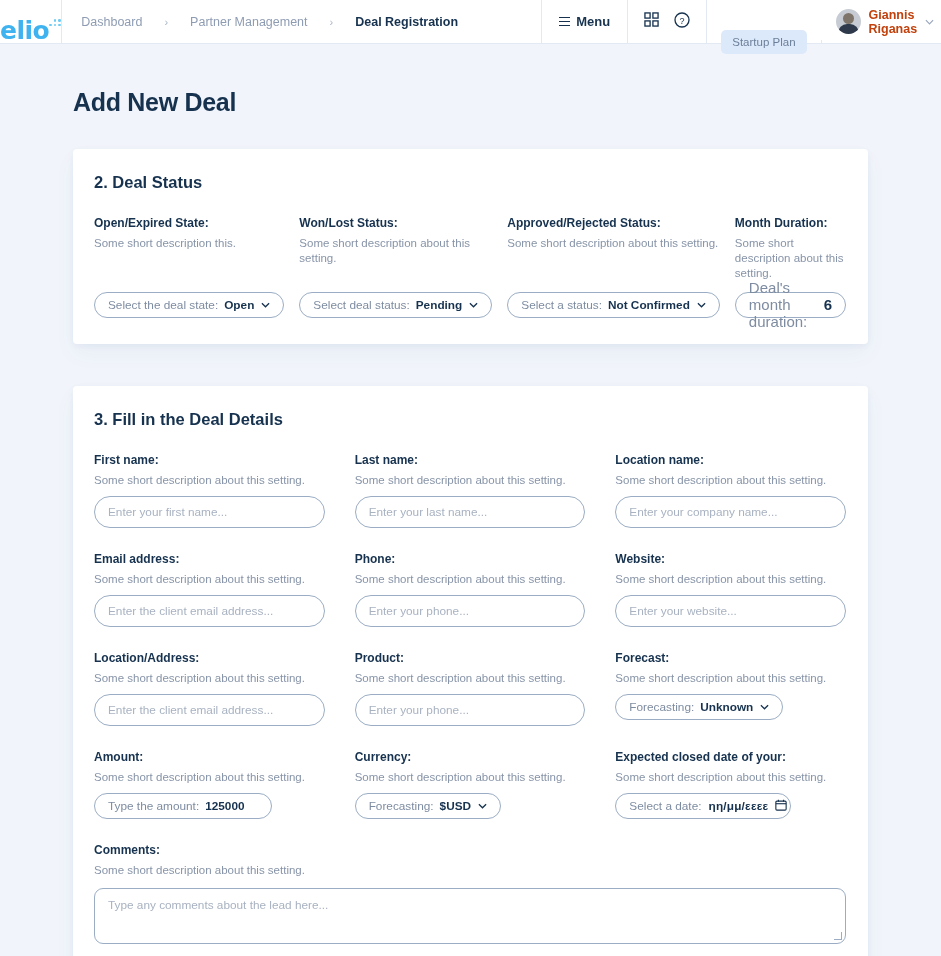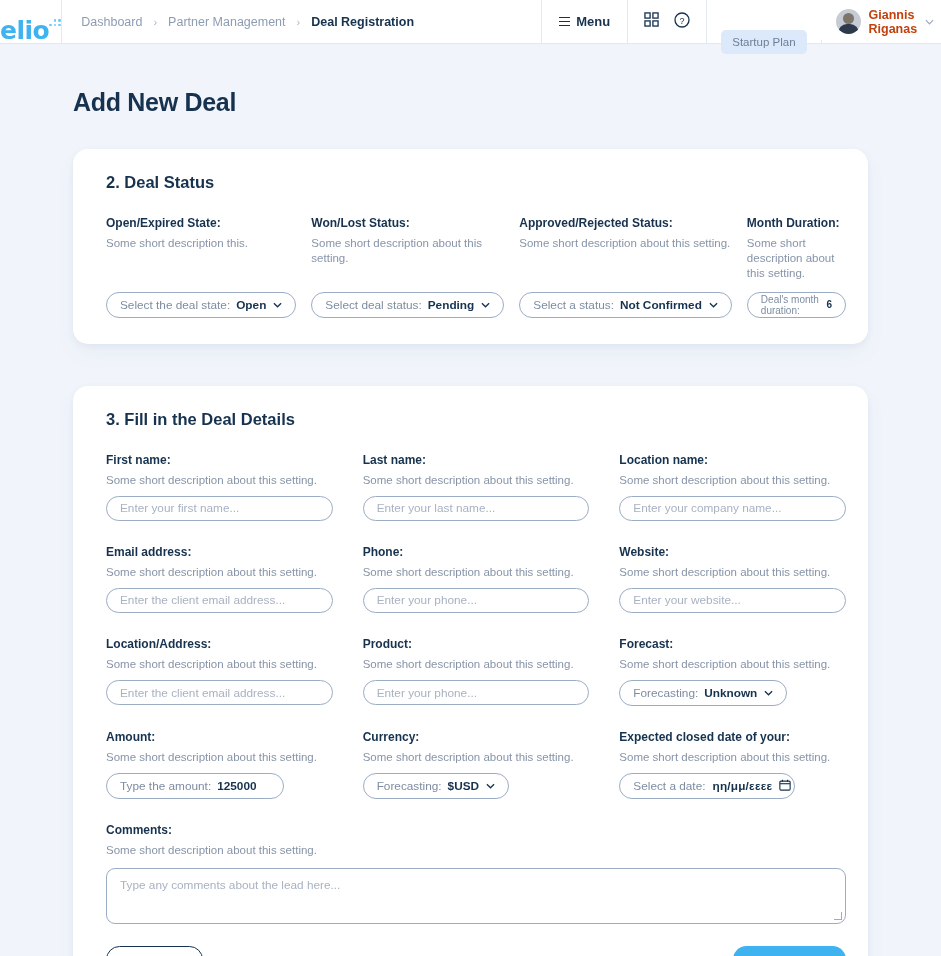--- a/index.html
+++ b/index.html
@@ -26,21 +26,21 @@
     font-size:25px; font-weight:bold; color:#3fb3f0; letter-spacing:-.5px;
     line-height:1; font-family:"DejaVu Sans", sans-serif;
   }
   .logo-dots { position:absolute; right:0; top:1px; width:12px; height:11px; }
   .logo-dots i {
     position:absolute; width:2.6px; height:2.6px; border-radius:50%; background:#6fcbf5; display:block;
   }
 
   .crumbs-cell {
     flex: 0 0 480px; display:flex; align-items:center; padding-left:19px;
-    border-right:1px solid #e3e9f2; gap:11px; font-size:12.5px;
+    border-right:1px solid #e3e9f2; gap:22px; font-size:12.5px;
   }
   .crumb { color:#8e9cb3; }
   .crumb.active { color:#16324f; font-weight:bold; }
   .crumb-sep { color:#aab6c8; font-size:11px; }
 
   .menu-cell {
     display:flex; align-items:center; gap:6px; padding:0 17px;
     border-right:1px solid #e3e9f2; font-size:13px; font-weight:bold; color:#16324f;
   }
   .icons-cell {
@@ -71,21 +71,21 @@
   .menu-icon span:before { content:""; }
 
   
   .page { padding: 0 73px; }
   .page-title {
     font-size:25px; font-weight:bold; color:#16324f; letter-spacing:-.3px;
     margin: 44px 0 32px 0;
   }
 
   .card {
-    background:#fff; border-radius:15px; padding:24px 22px 26px 33px;
+    background:#fff; border-radius:4px; padding:24px 22px 26px 21px;
     box-shadow: 0 2px 6px rgba(40,70,120,.055), 0 10px 22px rgba(40,70,120,.045);
   }
   .card + .card { margin-top:42px; }
   .card-title { font-size:16.5px; font-weight:bold; color:#16324f; margin:0 0 24px 0; }
 
   
   .status-grid { display:grid; grid-template-columns: repeat(4,1fr); gap:0 15px; }
   .field-label { font-size:12px; font-weight:bold; color:#16324f; margin-bottom:6px; }
   .field-desc { font-size:11.5px; color:#8794a8; line-height:1.32; margin-bottom:10px; }
   .status-col { display:flex; flex-direction:column; }
@@ -97,28 +97,28 @@
     border:1px solid #9badc4; border-radius:20px;
     height:26px; padding:0 13px; background:#fff; font-size:11.8px; white-space:nowrap;
   }
   .pill .lbl { color:#7e8ca1; }
   .pill .val { color:#16324f; font-weight:bold; }
   .pill .chev { color:#16324f; font-size:9px; margin-left:1px; }
 
   .pill-full {
     display:flex; align-items:center; gap:6px; width:100%;
     border:1px solid #9badc4; border-radius:20px; height:26px;
-    padding:0 13px; background:#fff; font-size:10px;
+    padding:0 13px; background:#fff; font-size:15px;
   }
 
   
   .details-grid { display:grid; grid-template-columns: repeat(3,1fr); gap:24px 30px; }
   .input-pill {
     display:flex; align-items:center; width:100%;
-    border:1px solid #9badc4; border-radius:20px; height:25px;
+    border:1px solid #9badc4; border-radius:20px; height:32px;
     padding:0 13px; background:#fff; font-size:11.8px; color:#a8b2c1;
   }
   .detail-field .field-desc { margin-bottom:8px; }
 
   .date-pill { gap:7px; }
   .date-pill .dateval { color:#16324f; font-weight:bold; letter-spacing:.2px; }
   .cal-icon { margin-left:auto; display:inline-block; }
 
   .comments-block { margin-top:24px; }
   .textarea {

